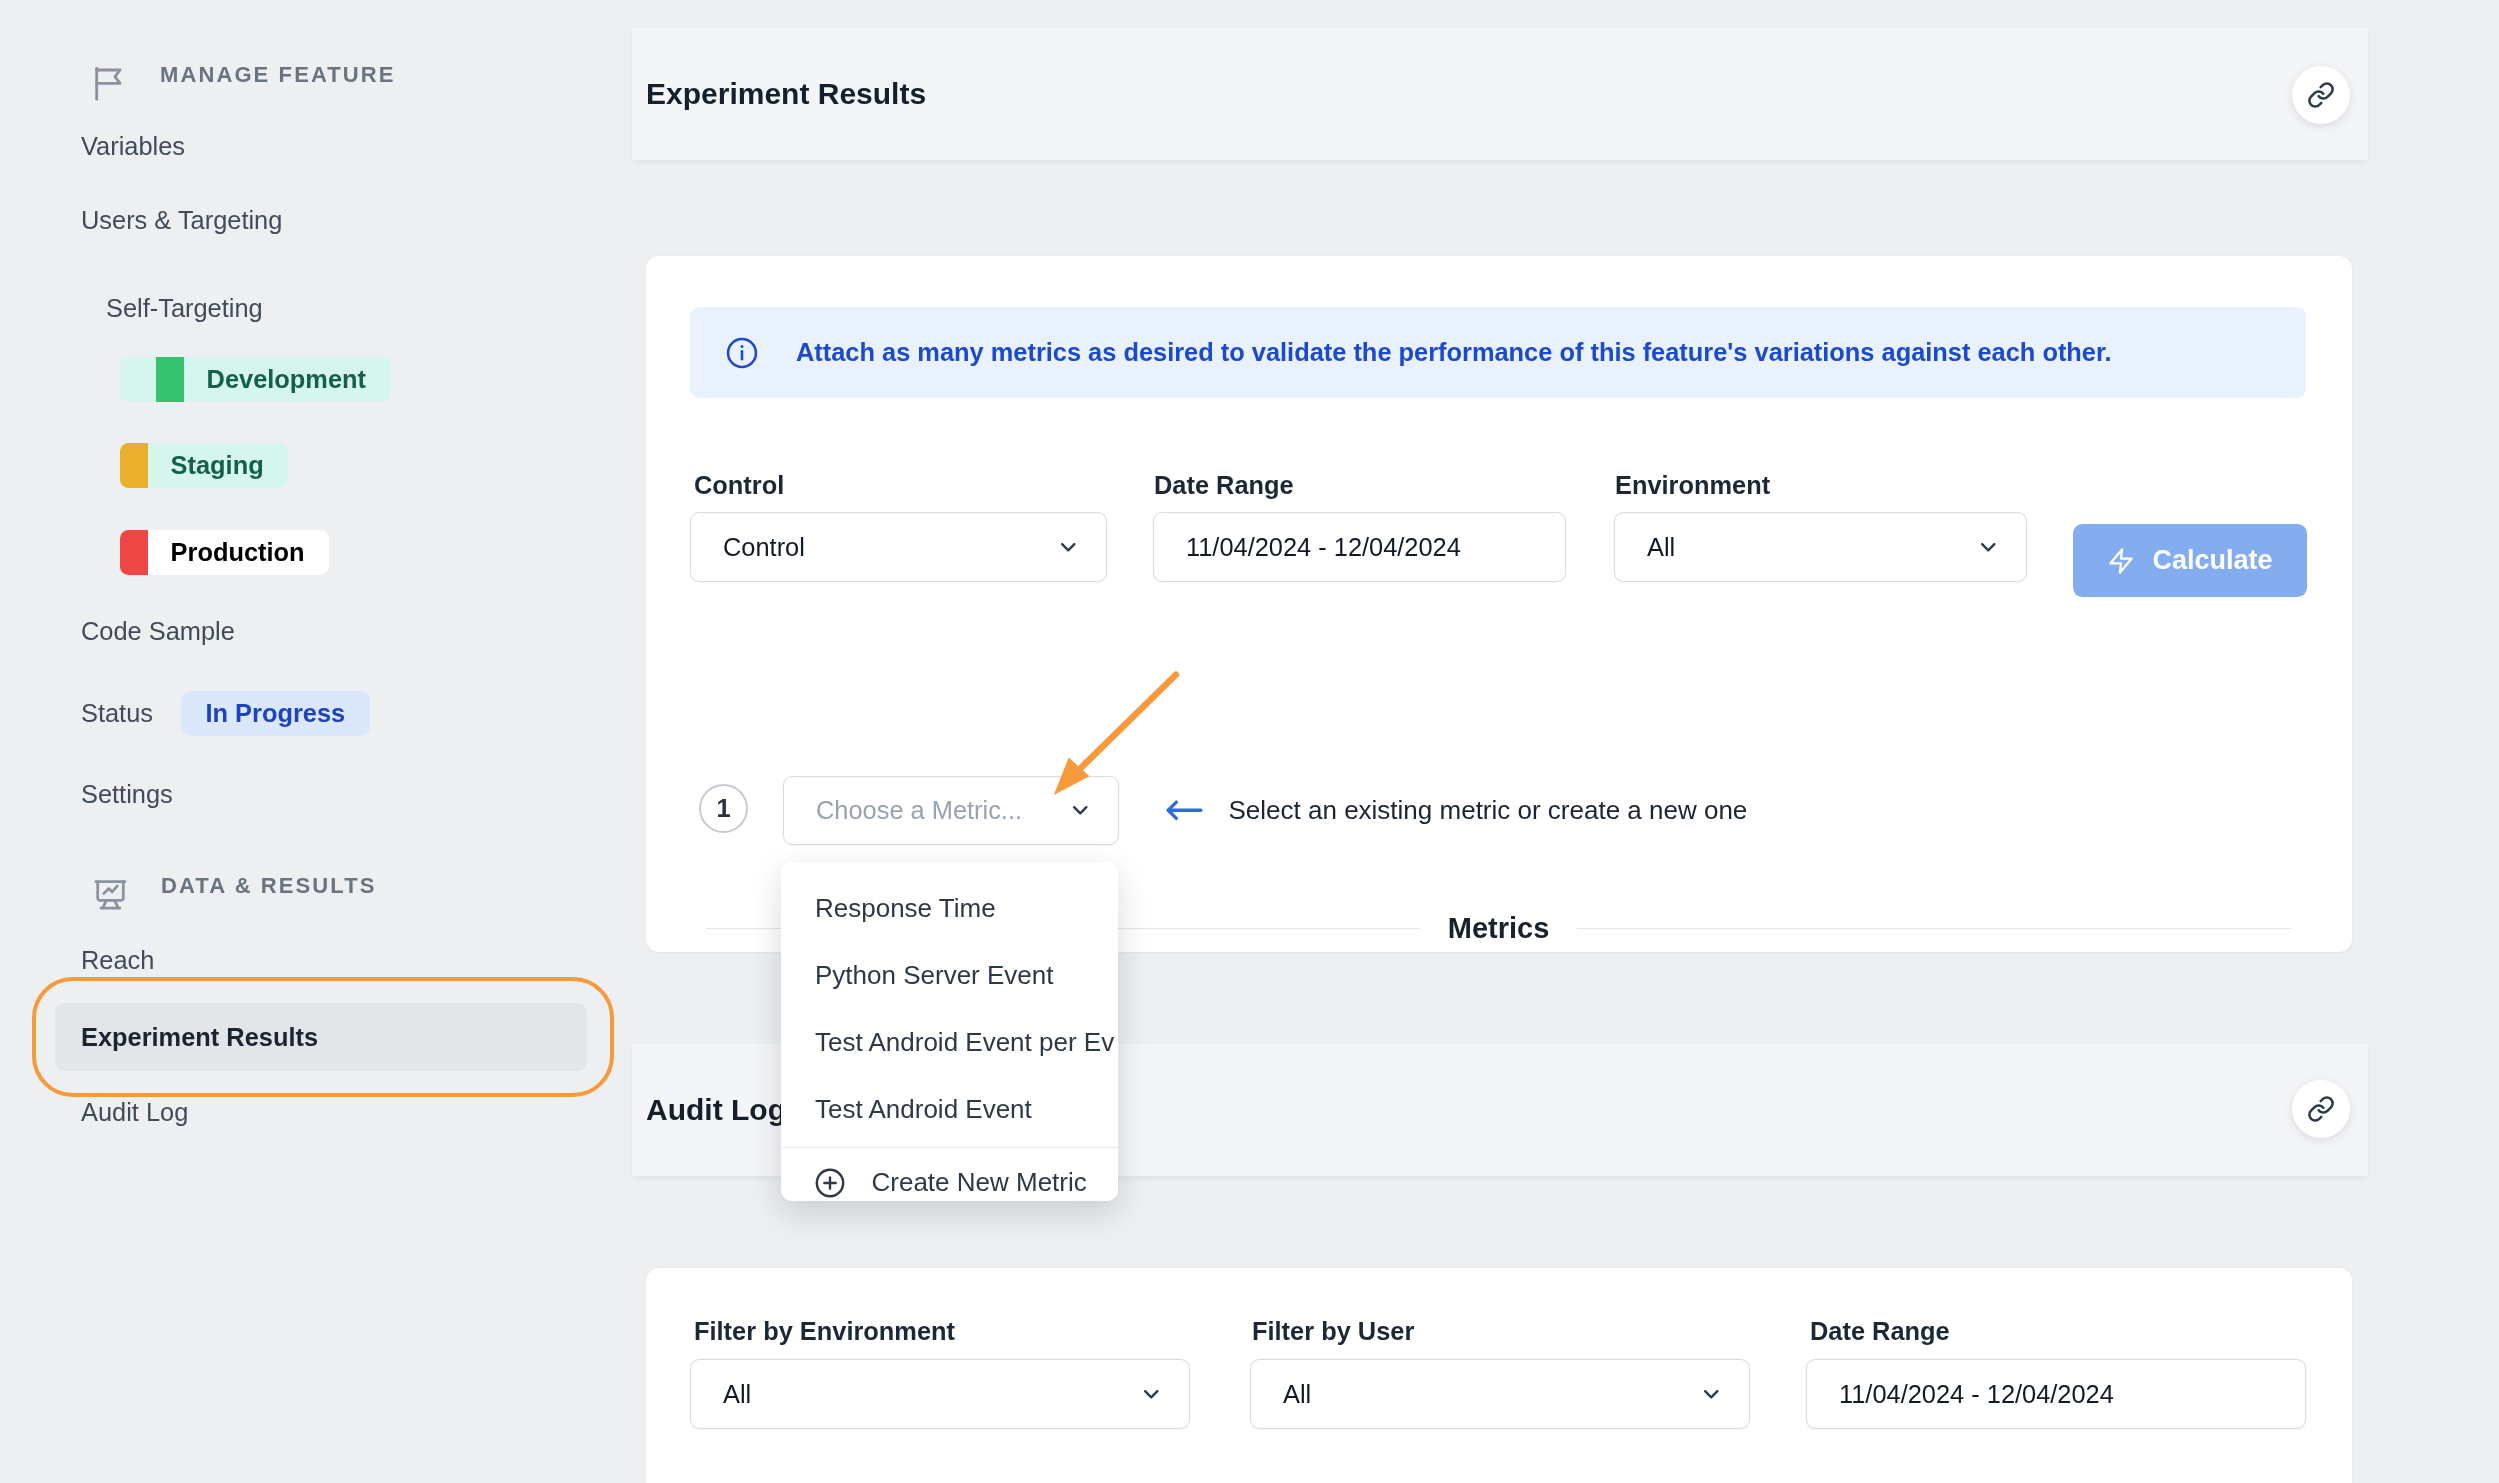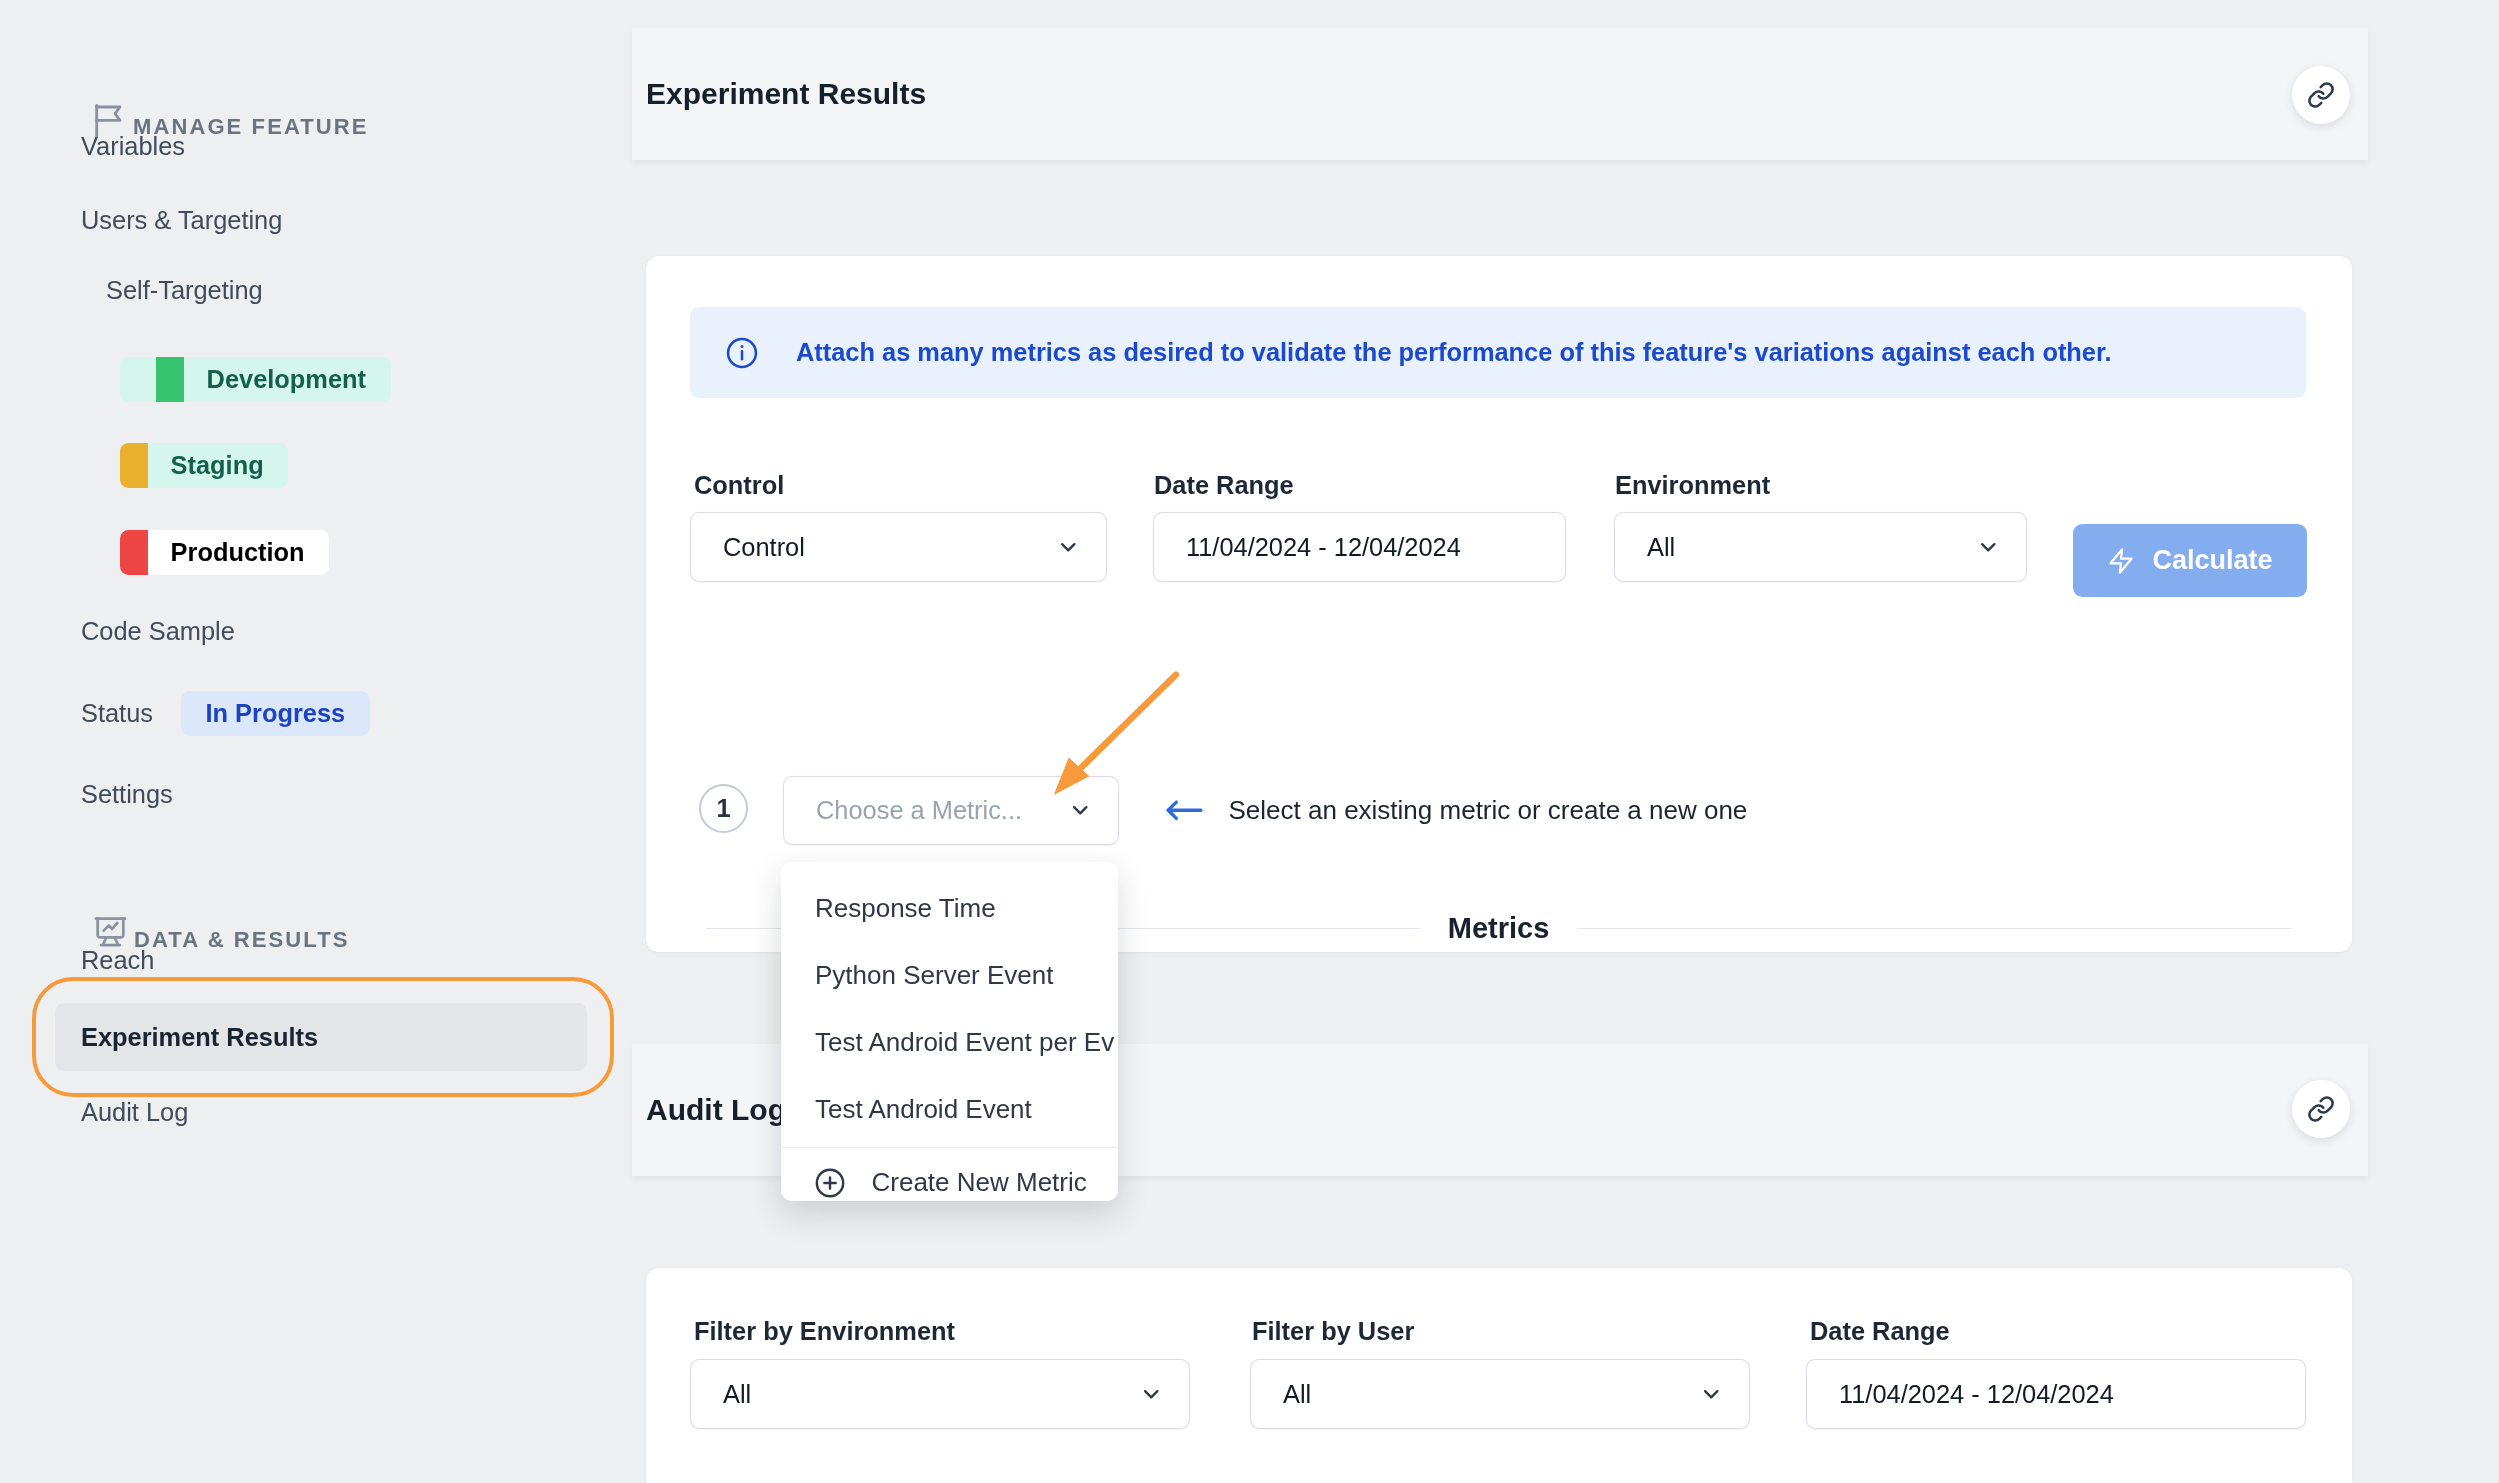--- a/index.html
+++ b/index.html
@@ -7,21 +7,21 @@
   body {
     font-family:"Liberation Sans","DejaVu Sans",sans-serif;
     background:#edeff1;
     overflow:hidden;
     position:relative;
   }
   #app { position:relative; width:2500px; height:1484px; }
 
   
   .sidebar { position:absolute; left:0; top:0; width:632px; height:1484px; background:#edeff1; }
-  .side-section { position:absolute; display:flex; align-items:flex-end; gap:3px;margin-top:37px; }
+  .side-section { position:absolute; display:flex; align-items:flex-start; gap:30px; }
   .side-section .sec-label { font-size:22px; font-weight:700; letter-spacing:2.1px; color:#6a7380; }
   .side-item { position:absolute; left:81px; font-size:25.4px; font-weight:500; color:#414b5a; cursor:pointer; white-space:nowrap; }
   .env-badge { position:absolute; left:120px; height:45px; border-radius:8.5px; display:flex; align-items:center; overflow:hidden; cursor:pointer; }
   .env-badge .bar { width:28px; height:45px; }
   .env-badge .env-label { font-size:25.4px; font-weight:600; padding:0 24.5px 0 22.6px; }
   .badge-dev  { background:#d4f6ec;padding-left:36px; } .badge-dev .bar { background:#36c26e; } .badge-dev .env-label { color:#155f4e; }
   .badge-stg  { background:#d4f6ec; } .badge-stg .bar { background:#e8b02c; } .badge-stg .env-label { color:#155f4e; }
   .badge-prod { background:#ffffff; } .badge-prod .bar { background:#ee4545; } .badge-prod .env-label { color:#000000; }
   .status-row { position:absolute; left:81px; display:flex; align-items:center; gap:28px; }
   .status-label { font-size:25.4px; font-weight:500; color:#414b5a; }
@@ -87,21 +87,21 @@
         <svg width="40" height="41" viewBox="0 0 24 24" fill="none" stroke="#8a92a0" stroke-width="1.7" stroke-linecap="round" stroke-linejoin="round">
           <path d="M4 22V3.5"></path>
             <path d="M4 4.5h14l-3 4 3 4H4"></path>
         </svg>
       </span>
       <span class="sec-label">MANAGE FEATURE</span>
     </div>
 
     <div class="side-item" style="top:132px;">Variables</div>
     <div class="side-item" style="top:206px;">Users &amp; Targeting</div>
-    <div class="side-item" style="left:106px; top:276px;">Self-Targeting</div>
+    <div class="side-item" style="left:106px; top:294px;">Self-Targeting</div>
 
     <div class="env-badge badge-dev" style="top:357px;">
       <span class="bar"></span>
       <span class="env-label">Development</span>
     </div>
     <div class="env-badge badge-stg" style="top:443px;">
       <span class="bar"></span>
       <span class="env-label">Staging</span>
     </div>
     <div class="env-badge badge-prod" style="top:530px;">

